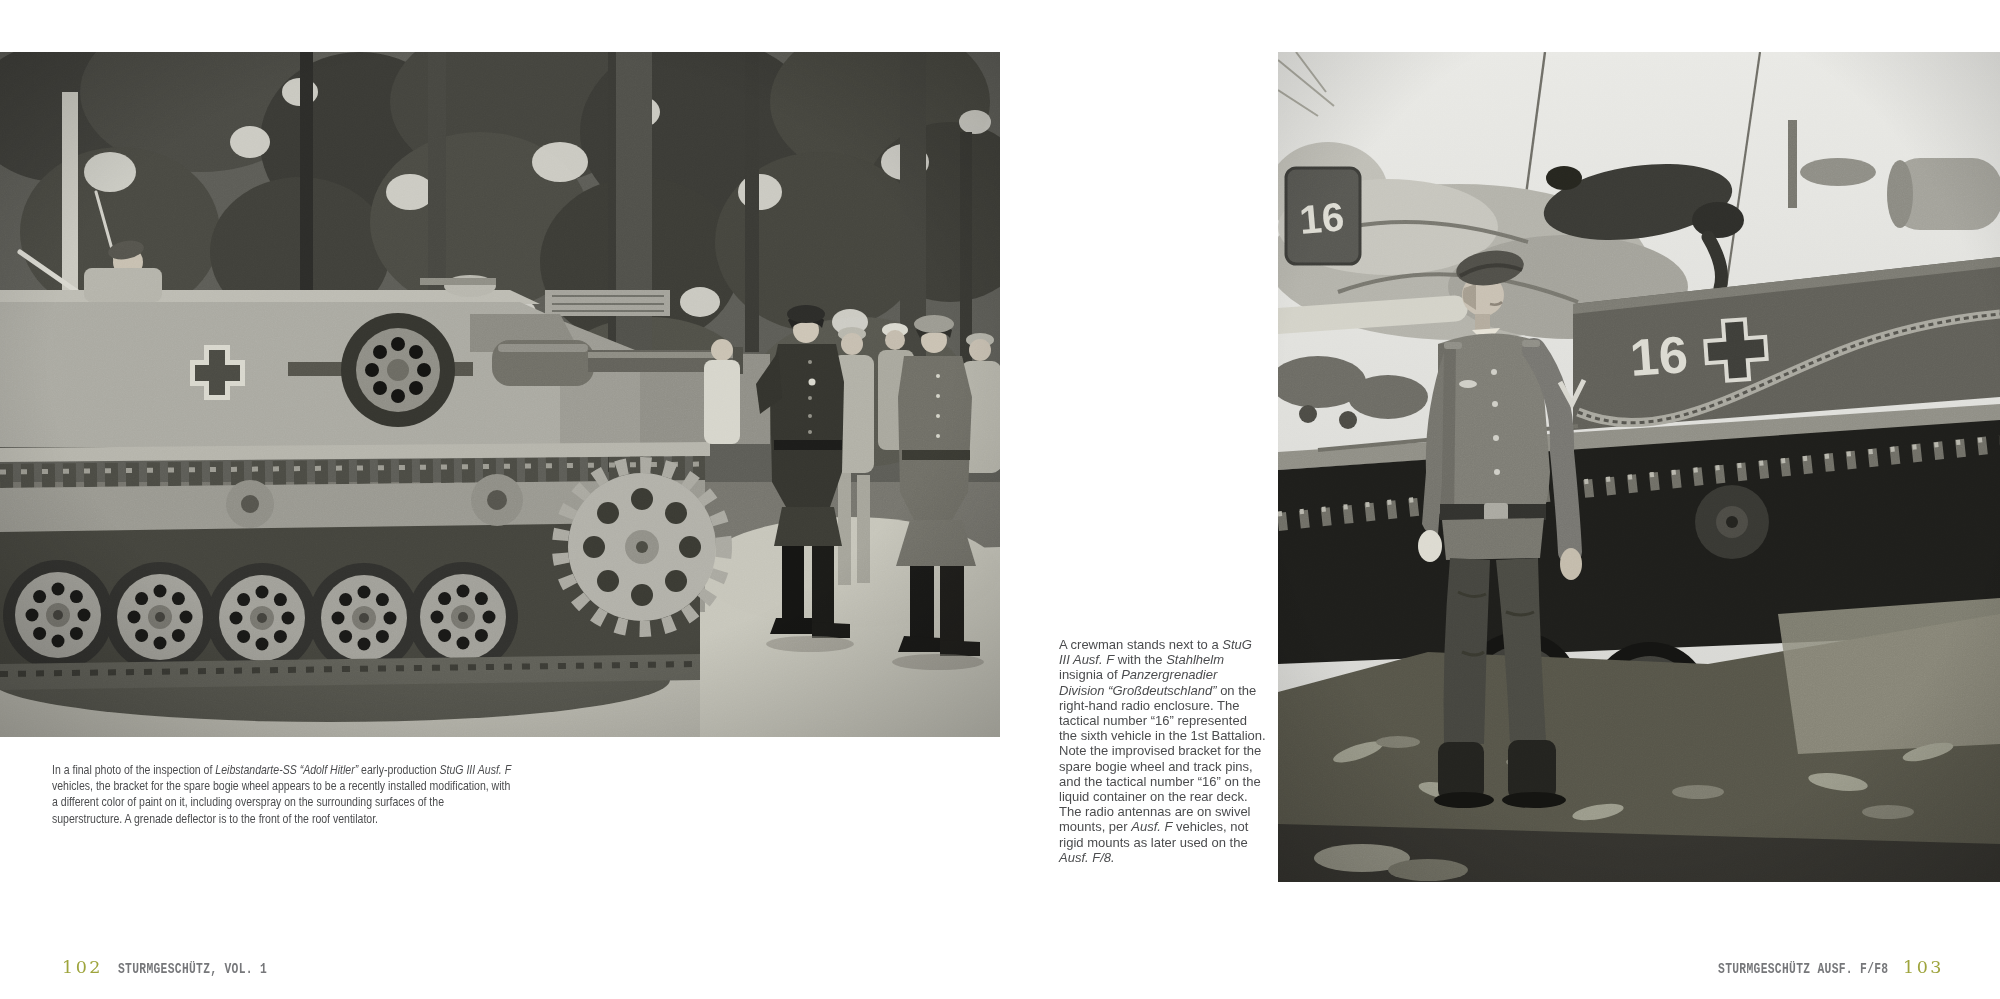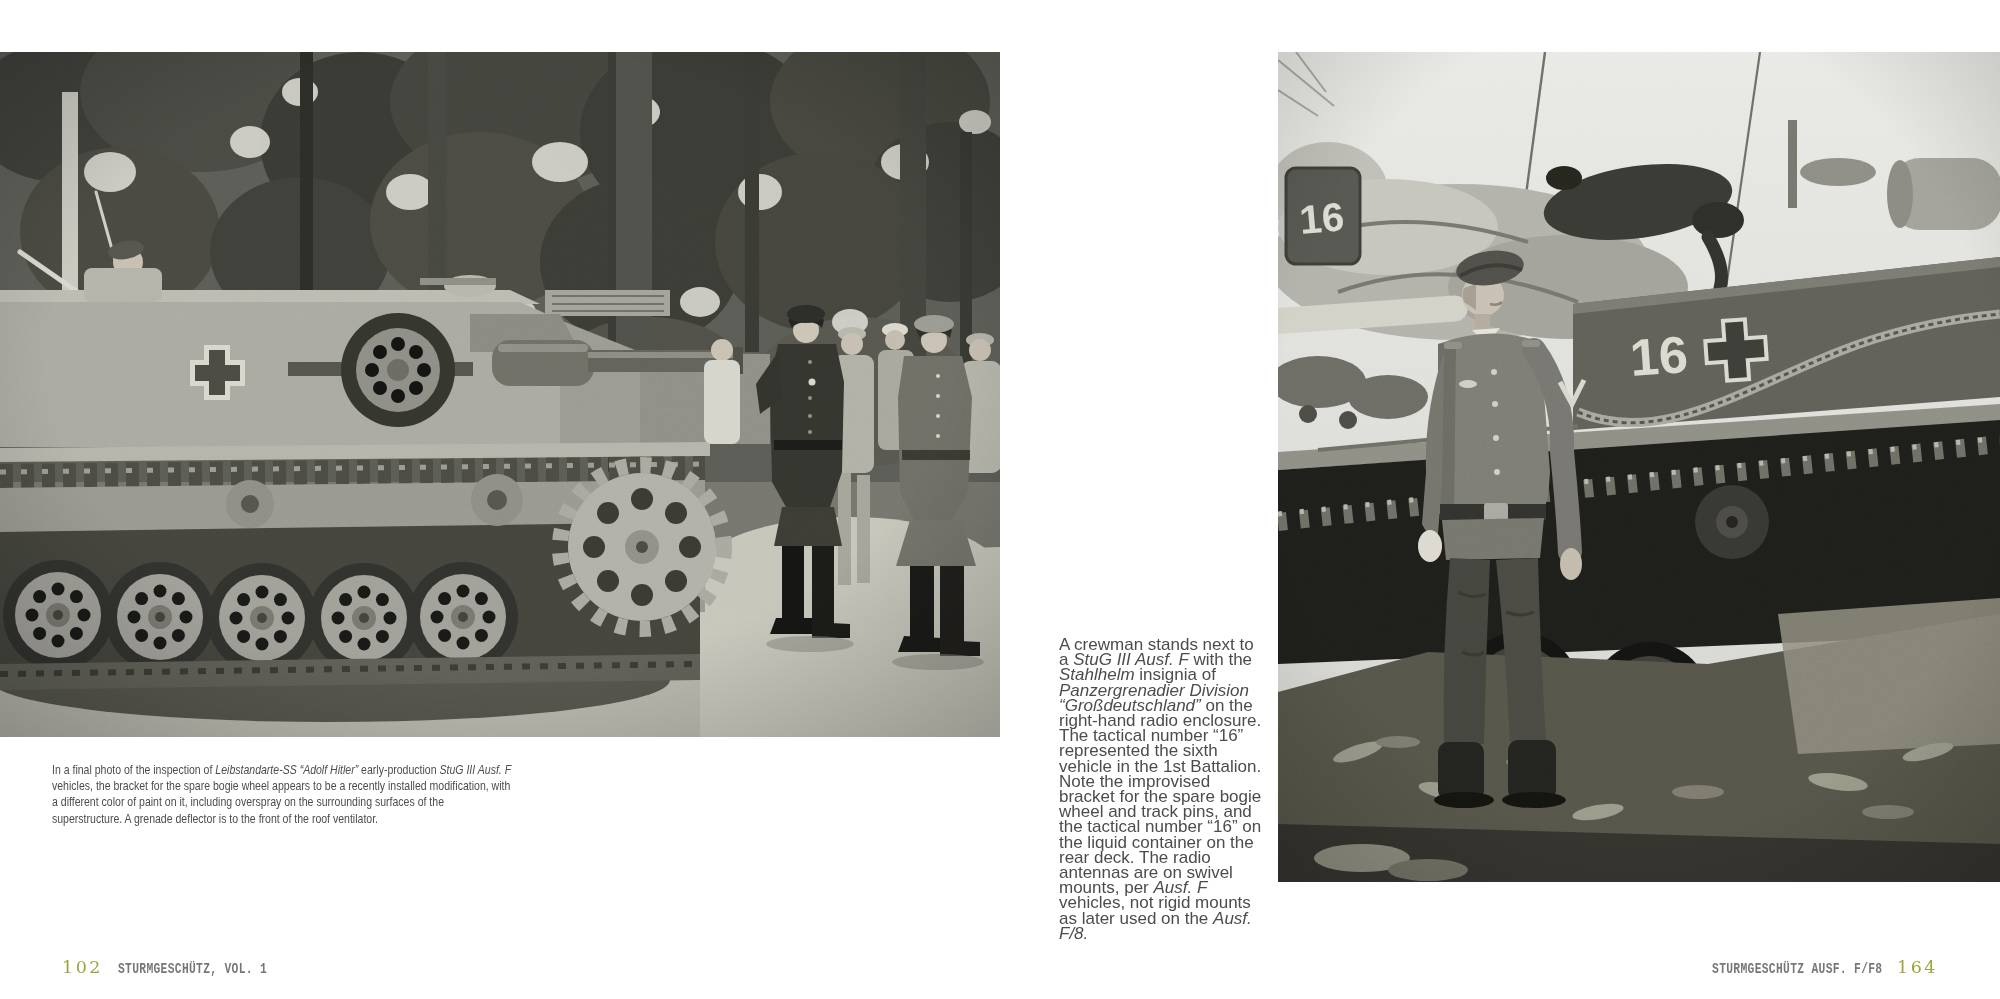--- a/index.html
+++ b/index.html
@@ -15,25 +15,25 @@
 
   .photo{position:absolute;overflow:hidden;background:#88878f;}
   .photo svg{display:block;width:100%;height:100%;}
   .photo-left{left:0;top:52px;width:1000px;height:685px;}
   .photo-right{left:1278px;top:52px;width:722px;height:830px;}
 
   .caption{position:absolute;color:var(--caption-text);}
   .caption i{font-style:italic;}
   .caption-left{left:52px;top:762px;width:592px;font-size:13.5px;line-height:16.2px;
     transform:scaleX(.78);transform-origin:0 0;}
-  .caption-right{left:1059px;top:637px;width:207px;font-size:17px;line-height:15.2px;}
+  .caption-right{left:1059px;top:637px;width:207px;font-size:13px;line-height:15.2px;}
 
   .footer{position:absolute;top:957px;display:flex;align-items:baseline;gap:15px;white-space:nowrap;}
   .footer-left{left:62px;}
-  .footer-right{right:62px;}
+  .footer-right{right:56px;}
   .pagenum{font-family:"DejaVu Serif",serif;font-size:17.5px;letter-spacing:2.5px;
     color:var(--accent-page-number);}
   .ftitle{color:var(--footer-text);font-family:Liberation Mono, monospace;}
   .cond{display:inline-block;transform:scaleX(.78);transform-origin:0 50%;
     font-weight:700;font-size:14.5px;letter-spacing:.4px;color:var(--footer-text);}
   .footer-right .cond{transform-origin:100% 50%;}
 </style>
 </head>
 <body>
 
@@ -446,16 +446,16 @@
         <ellipse cx="256" cy="748" rx="32" ry="8" fill="#141411"></ellipse>
       </g>
 
       <rect width="722" height="830" filter="url(#gnR)" opacity="0.13" style="mix-blend-mode:overlay"></rect>
       <rect width="722" height="830" fill="url(#vigR)"></rect>
     </svg>
   </figure>
 
   <div class="footer footer-right">
     <span class="ftitle"><span class="cond">STURMGESCHÜTZ AUSF. F/F8</span></span>
-    <span class="pagenum">164</span>
+    <span class="pagenum">103</span>
   </div>
 
 </div>
 
 </body></html>

